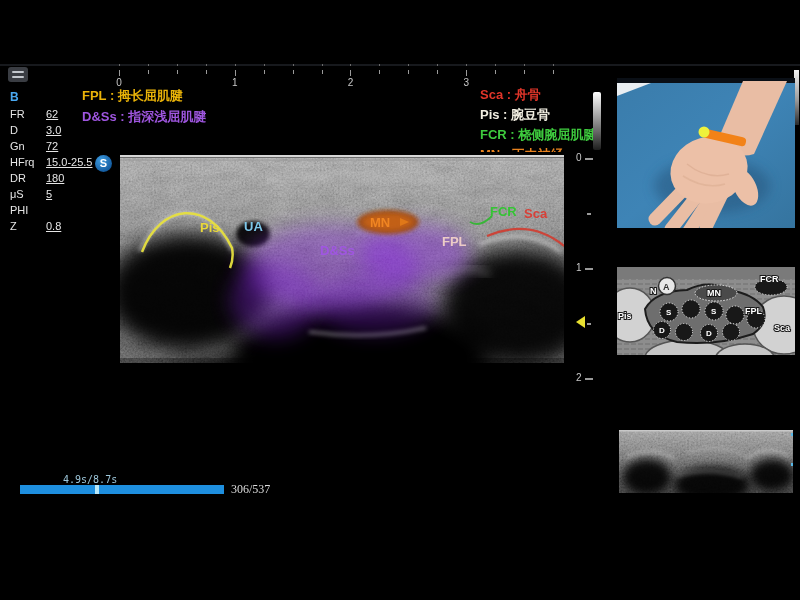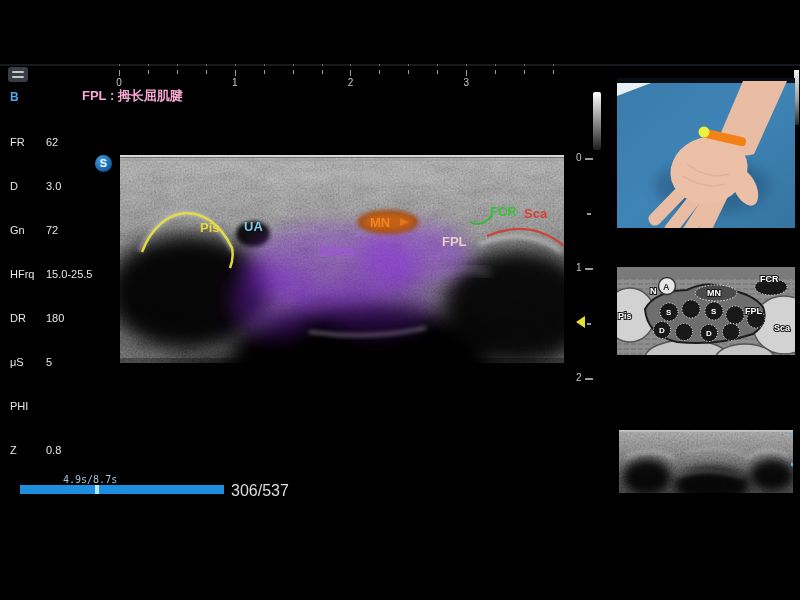--- a/index.html
+++ b/index.html
@@ -6,23 +6,23 @@
   #screen{position:relative;width:800px;height:600px;background:#000;overflow:hidden;
           font-family:"Liberation Sans","DejaVu Sans",sans-serif;}
   .abs{position:absolute;}
   
   #top-divider{left:0;top:64px;width:800px;height:2px;background:#17191d;}
   #menu-icon{left:8px;top:67px;width:20px;height:15px;background:#3a3d43;border-radius:3px;}
   #menu-icon .bar{position:absolute;left:4px;width:12px;height:2px;background:#c3c7cd;border-radius:1px;}
   
   #mode-label{left:10px;top:90px;color:#4aa8f0;font-size:12px;font-weight:bold;}
   #param-rows{left:10px;top:106px;width:95px;color:#e6e6e6;font-size:11px;line-height:16px;}
-  .param-row{display:flex;margin-top:28px;}
+  .param-row{display:flex;}
   .param-row .pl{width:36px;}
-  .param-row .pv{flex:1;}
+  .param-row .pv{flex:1;text-decoration:underline;}
   
   #legend-left{left:82px;top:85px;font-size:13px;font-weight:bold;line-height:21px;}
   #legend-right{left:480px;top:85px;font-size:13px;font-weight:bold;line-height:20px;}
   
   .tickm{position:absolute;background:#9a9a9a;}
   .tickdot{position:absolute;width:1px;height:2px;background:#6a6a6a;}
   .ticklabel{position:absolute;color:#c8c8c8;font-size:10px;transform:translateX(-50%);}
   .rticklabel{position:absolute;color:#c8c8c8;font-size:10px;}
   #focus-arrow{left:576px;top:316px;width:0;height:0;border-top:6px solid transparent;
                border-bottom:6px solid transparent;border-right:9px solid #e8e030;}
@@ -37,21 +37,21 @@
   
   #main-scan{left:120px;top:152px;width:444px;height:292px;}
   
   #hand-photo{left:617px;top:78px;width:178px;height:150px;}
   #anatomy-diagram{left:617px;top:267px;width:178px;height:88px;}
   #thumb-scan{left:617px;top:427px;width:178px;height:73px;}
   
   #cine-time{left:63px;top:474px;color:#9ec8dc;font-size:10px;font-family:"DejaVu Sans Mono",monospace;}
   #cine-track{left:20px;top:485px;width:204px;height:9px;background:#1e8fdf;}
   #cine-marker{left:95px;top:485px;width:4px;height:9px;background:#b9e9fa;}
-  #cine-frames{left:231px;top:482px;color:#dcdcdc;font-size:16px;font-family:Liberation Sans, sans-serif;}
+  #cine-frames{left:231px;top:482px;color:#dcdcdc;font-size:12px;font-family:Liberation Serif, serif;}
   svg text{font-family:"Liberation Sans","DejaVu Sans",sans-serif;}
 </style>
 </head>
 <body>
 
 <div id="screen">
 
   <div class="abs" id="top-divider"></div>
 
   <div class="abs" id="menu-icon">
@@ -89,21 +89,28 @@
         <span class="pl">PHI</span>
         <span class="pv"></span>
       </div>
       <div class="param-row">
         <span class="pl">Z</span>
         <span class="pv">0.8</span>
       </div>
     </div>
 
   <div class="abs" id="legend-left">
-      <div style="color: #f9a8d4;">FPL : 拇长屈肌腱</div>
+      <div style="color: #eab308;">FPL : 拇长屈肌腱</div>
+      <div style="color: rgb(159, 86, 224);">D&amp;Ss : 指深浅屈肌腱</div>
+    </div>
+  <div class="abs" id="legend-right">
+      <div style="color: rgb(224, 53, 41);">Sca : 舟骨</div>
+      <div style="color: rgb(242, 239, 226);">Pis : 腕豆骨</div>
+      <div style="color: rgb(62, 203, 62);">FCR : 桡侧腕屈肌腱</div>
+      <div style="color: rgb(232, 130, 30);">MN : 正中神经</div>
     </div>
 
   <div class="abs" id="ruler-top">
       <div class="tickdot" style="left: 119px; top: 64px;"></div>
       <div class="tickm" style="left: 119px; top: 70px; width: 1px; height: 6px;"></div>
       <div class="ticklabel" style="left: 119px; top: 77px;">0</div>
       <div class="tickdot" style="left: 147.93px; top: 64px;"></div>
       <div class="tickm" style="left: 147.93px; top: 70px; width: 1px; height: 4px;"></div>
       <div class="tickdot" style="left: 176.86px; top: 64px;"></div>
       <div class="tickm" style="left: 176.86px; top: 70px; width: 1px; height: 4px;"></div>

